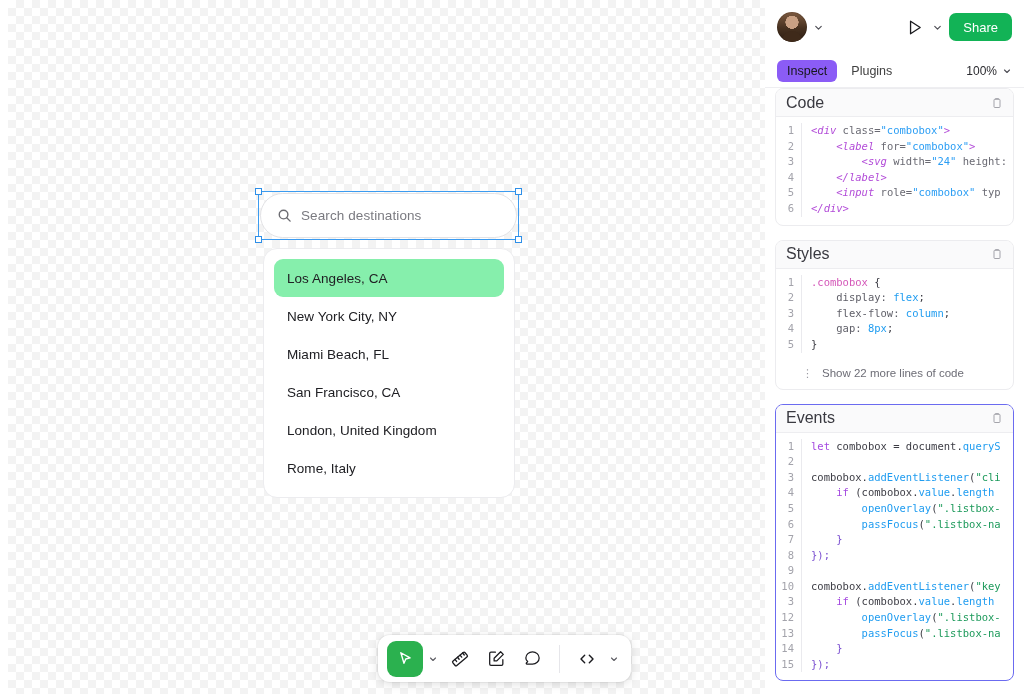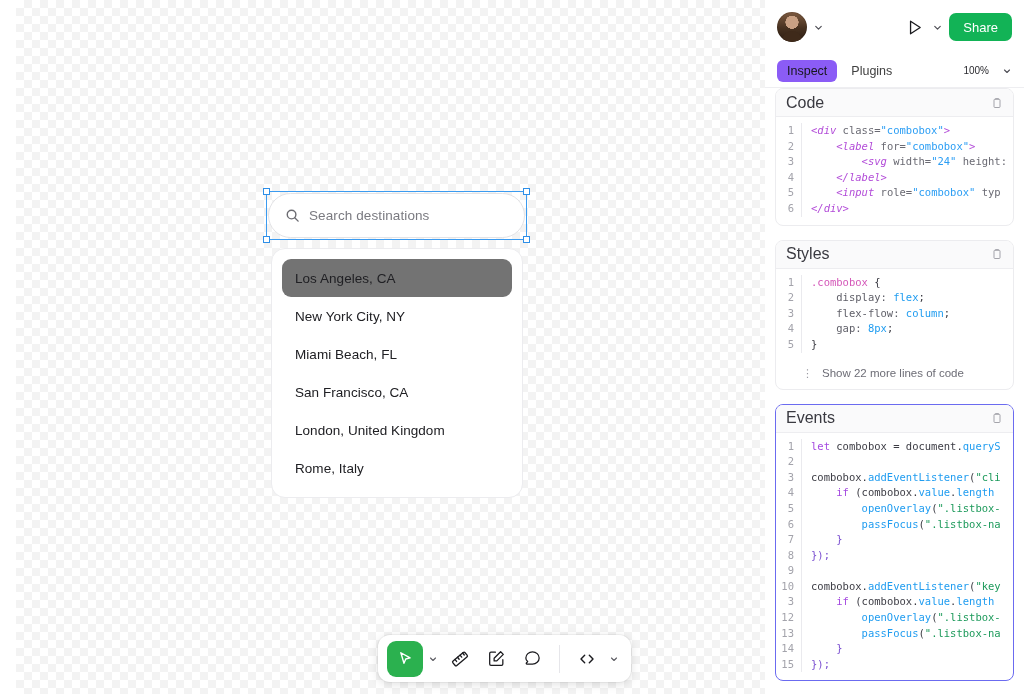--- a/index.html
+++ b/index.html
@@ -7,21 +7,21 @@
     margin: 0; padding: 0;
     width: 1024px; height: 694px;
     overflow: hidden;
     font-family: "Liberation Sans", sans-serif;
     background: #ffffff;
   }
   #app { position: relative; width: 1024px; height: 694px; overflow: hidden; }
 
   
   #canvas {
-    position: absolute; left: 16px; top: 0; width: 765px; height: 694px;
+    position: absolute; left: 8px; top: 0; width: 765px; height: 694px;
     background-color: #ffffff;
     background-image:
       linear-gradient(45deg, #f3f3f3 25%, transparent 25%, transparent 75%, #f3f3f3 75%),
       linear-gradient(45deg, #f3f3f3 25%, transparent 25%, transparent 75%, #f3f3f3 75%);
     background-size: 16px 16px;
     background-position: 0 0, 8px 8px;
   }
 
   
   .search-wrap { position: absolute; left: 252px; top: 193px; width: 257px; height: 45px; }
@@ -50,21 +50,21 @@
   
   .listbox {
     position: absolute; left: 255px; top: 248px; width: 252px; height: 250px;
     background: #ffffff; border: 1px solid #ececef; border-radius: 14px;
     padding: 10px 10px; overflow: hidden;
   }
   .lb-item {
     height: 38px; display: flex; align-items: center; padding: 0 13px;
     font-size: 13.5px; color: #202024; border-radius: 9px; letter-spacing: .05px;
   }
-  .lb-item.active { background: #737373; }
+  .lb-item.active { background: #86efac; }
 
   
   .toolbar {
     position: absolute; left: 378px; top: 635px; height: 47px;
     background: #ffffff; border-radius: 12px;
     box-shadow: 0 2px 10px rgba(0,0,0,.13), 0 0 0 1px rgba(0,0,0,.04);
     display: flex; align-items: center; padding: 0 9px; gap: 2px;
   }
   .tb-btn {
     width: 34px; height: 34px; border-radius: 8px; border: none; background: transparent;
@@ -105,21 +105,21 @@
     font-family: "Liberation Sans", sans-serif;
   }
 
   .panel-tabs {
     height: 34px; display: flex; align-items: center; padding: 0 12px; gap: 4px;
     border-bottom: 1px solid #eeeef1;
   }
   .tab { font-size: 12.5px; color: #404040; padding: 4px 10px; border-radius: 6px; cursor: pointer; }
   .tab.active { background: #8b5cf6; color: #17171a; }
   .tabs-spacer { flex: 1 1 auto; }
-  .zoom-ctl { display: flex; align-items: center; gap: 13px; font-size: 10px; color: #2a2a2f; cursor: pointer; }
+  .zoom-ctl { display: flex; align-items: center; gap: 5px; font-size: 12px; color: #2a2a2f; cursor: pointer; }
 
   .panel-scroll { position: absolute; left: 0; top: 88px; right: 0; bottom: 0; padding: 0 10px; }
 
   .card {
     background: #ffffff; border: 1px solid #ececef; border-radius: 8px;
     margin-bottom: 14px; overflow: hidden;
   }
   .card.focused { border: 1.6px solid #6b6bf0; }
   .card-head {
     height: 28px; display: flex; align-items: center; justify-content: space-between;

